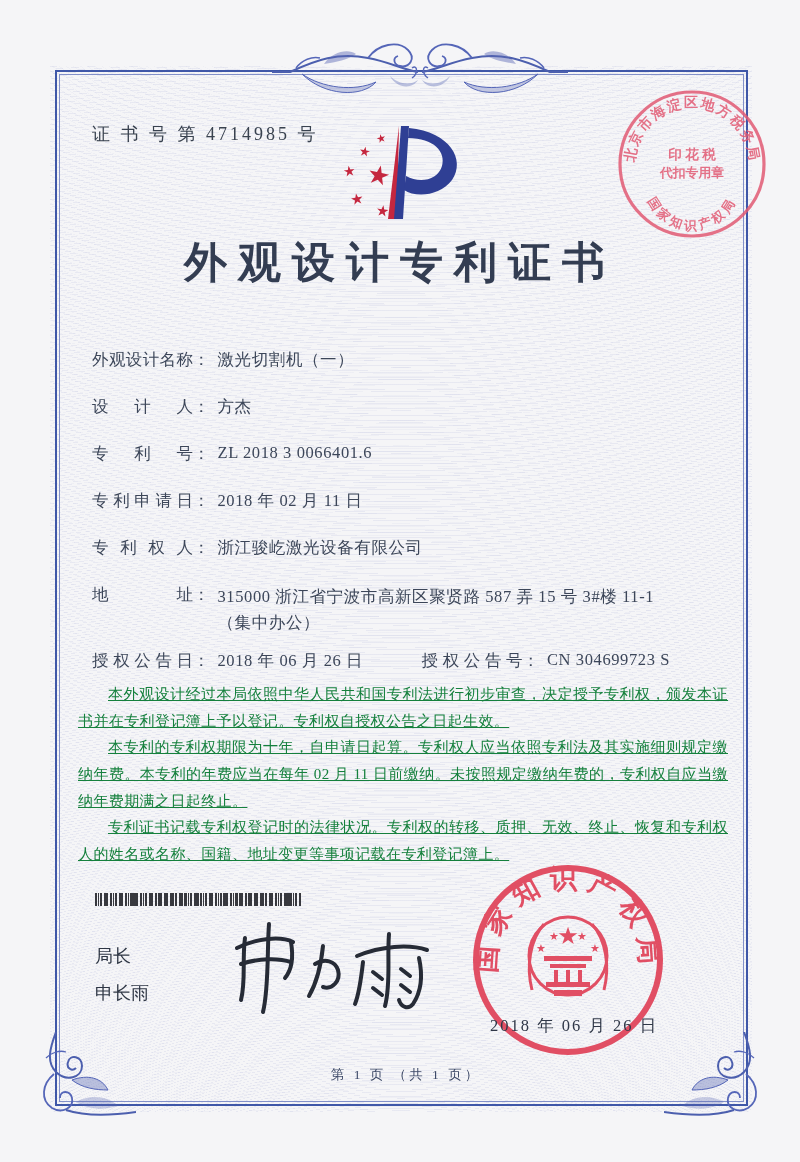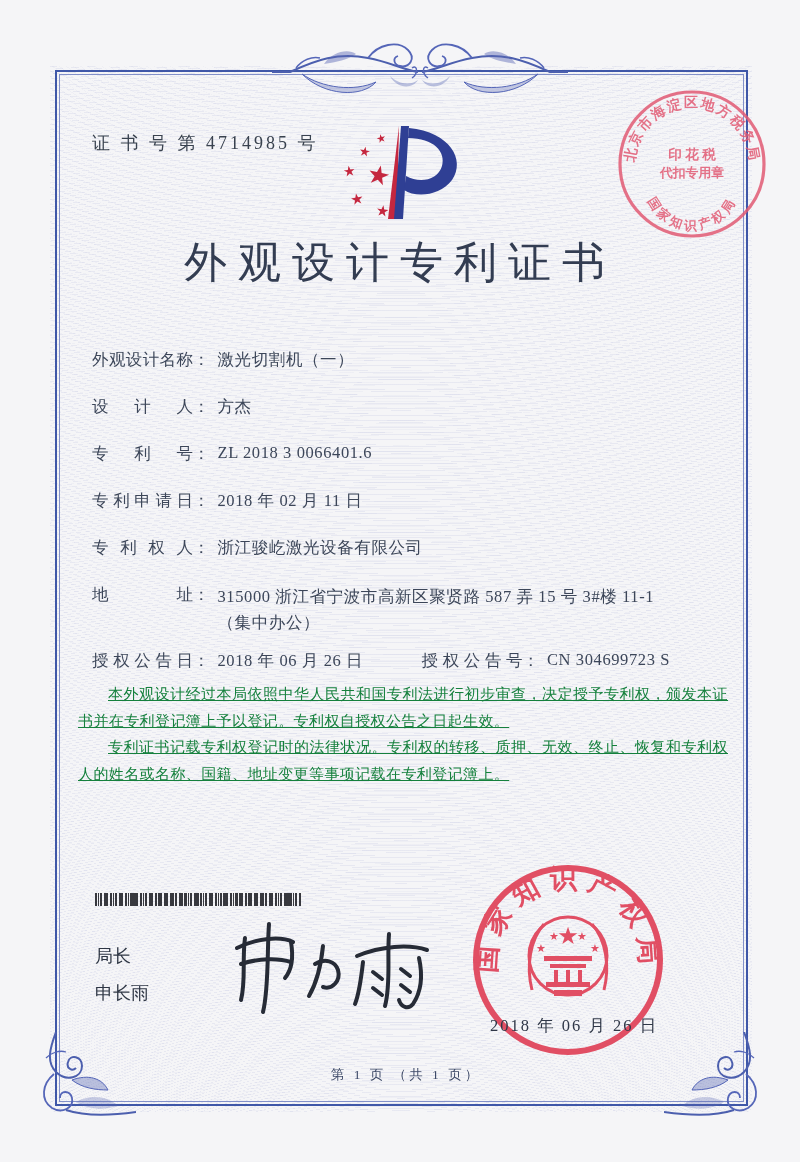--- a/index.html
+++ b/index.html
@@ -16,25 +16,25 @@
       repeating-radial-gradient(ellipse 900px 430px at 50% 112%, rgba(110,120,190,.10) 0 1px, rgba(0,0,0,0) 1px 5px),
       repeating-radial-gradient(ellipse 1000px 520px at 50% -10%, rgba(110,120,190,.05) 0 1px, rgba(0,0,0,0) 1px 6px);
   }
   .frame{position:absolute;left:55px;top:70px;right:52px;bottom:56px;border:2px solid #3f57a8;}
   .frame-inner{position:absolute;inset:2px;border:1px solid #8290c9;}
   .ornament{position:absolute;pointer-events:none;}
   .orn-top{left:272px;top:34px;width:296px;height:74px;}
   .orn-bl{left:36px;top:1032px;width:100px;height:92px;}
   .orn-br{left:664px;top:1032px;width:100px;height:92px;transform:scaleX(-1);}
 
-  .cert-number{position:absolute;left:92px;top:122px;font-size:18px;letter-spacing:3px;color:#39424f;margin-top:9px;}
+  .cert-number{position:absolute;left:92px;top:122px;font-size:18px;letter-spacing:3px;color:#39424f;}
   .logo{position:absolute;left:330px;top:112px;width:150px;height:122px;}
   .doc-title{
     position:absolute;left:0;right:0;top:234px;text-align:center;
-    font-size:43px;letter-spacing:11px;color:#333d52;font-weight:400;
+    font-size:43px;letter-spacing:11px;color:#333d52;font-weight:700;
   }
 
   .fields{position:absolute;left:92px;top:349px;width:578px;font-size:16.5px;color:#3c4659;}
   .field{margin-bottom:25px;white-space:nowrap;}
   .flabel{display:inline-block;width:101px;text-align:justify;text-align-last:justify;vertical-align:top;}
   .fcolon{display:inline-block;vertical-align:top;margin-right:8px;}
   .fvalue{display:inline-block;vertical-align:top;letter-spacing:.6px;}
   .field.address{margin-bottom:15px;}
   .field.address .fvalue{width:452px;white-space:normal;line-height:1.55;}
   .field.grant-row{display:flex;justify-content:space-between;margin-bottom:0;}
@@ -145,20 +145,21 @@
         <span class="flabel">授权公告日</span><span class="fcolon">：</span><span class="fvalue">2018 年 06 月 26 日</span>
       </span>
       <span>
         <span class="flabel">授权公告号</span><span class="fcolon">：</span><span class="fvalue">CN 304699723 S</span>
       </span>
     </div>
   </div>
 
   <div class="paragraphs">
     <p>本外观设计经过本局依照中华人民共和国专利法进行初步审查，决定授予专利权，颁发本证书并在专利登记簿上予以登记。专利权自授权公告之日起生效。</p>
+    <p>本专利的专利权期限为十年，自申请日起算。专利权人应当依照专利法及其实施细则规定缴纳年费。本专利的年费应当在每年 02 月 11 日前缴纳。未按照规定缴纳年费的，专利权自应当缴纳年费期满之日起终止。</p>
     <p>专利证书记载专利权登记时的法律状况。专利权的转移、质押、无效、终止、恢复和专利权人的姓名或名称、国籍、地址变更等事项记载在专利登记簿上。</p>
   </div>
 
   <div class="barcode"></div>
 
   <div class="signer-title">局长</div>
   <div class="signer-name">申长雨</div>
 
   <svg class="signature" viewBox="0 0 240 112">
     <g fill="none" stroke="#262b36" stroke-width="4" stroke-linecap="round">

